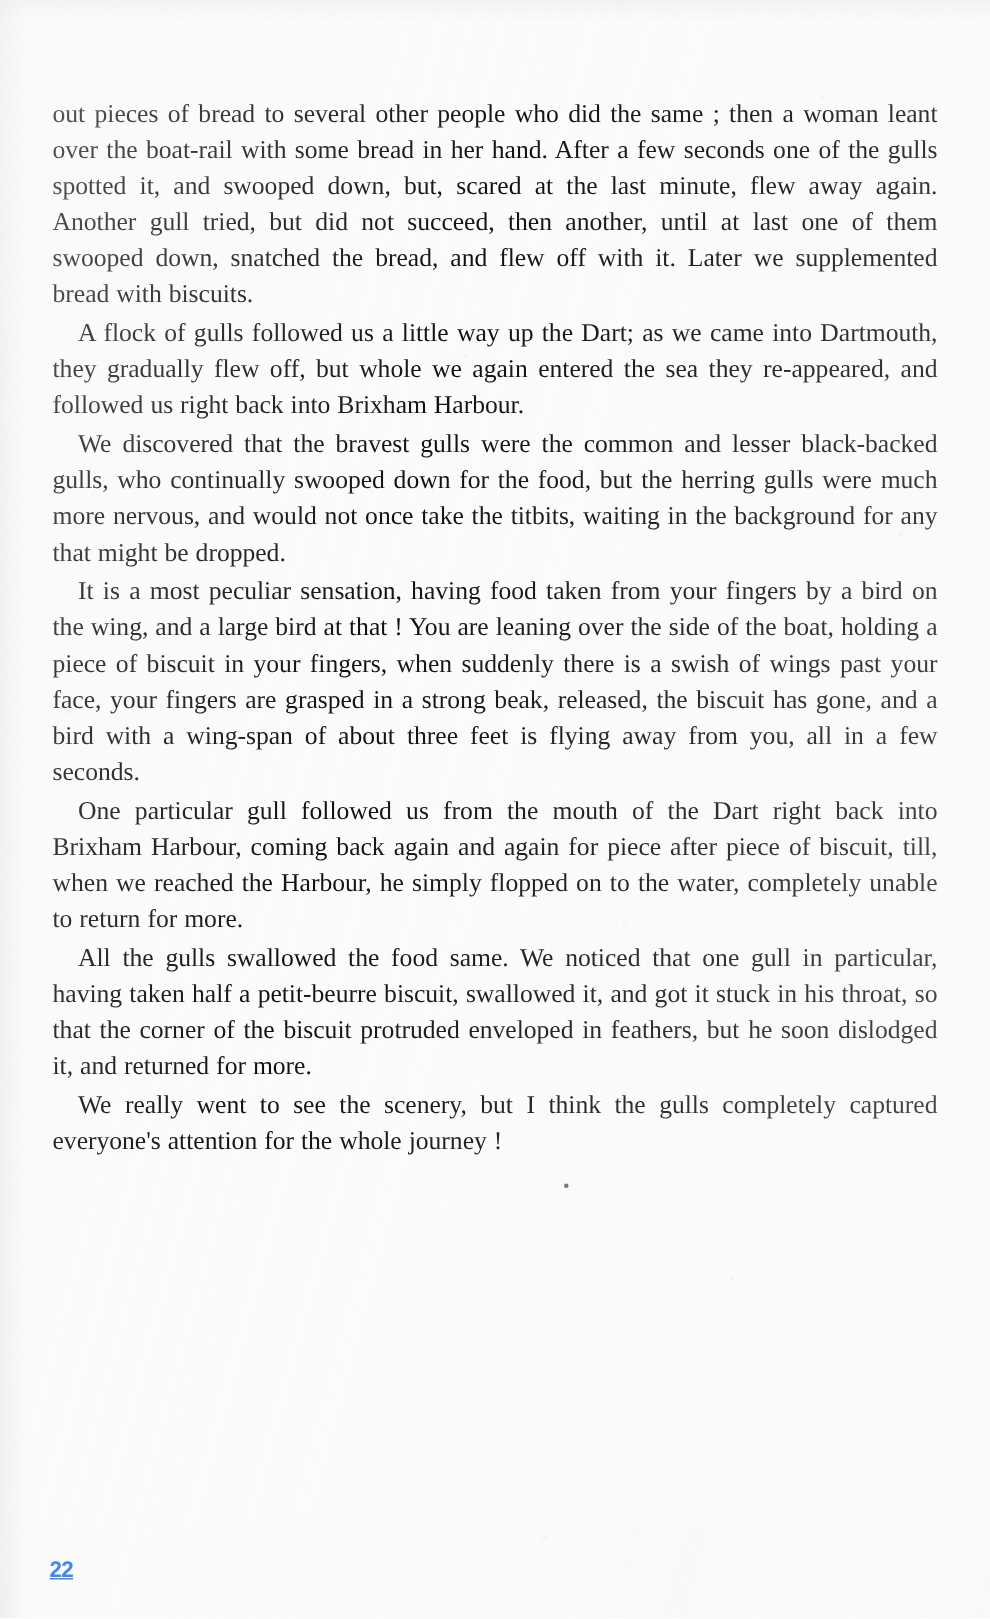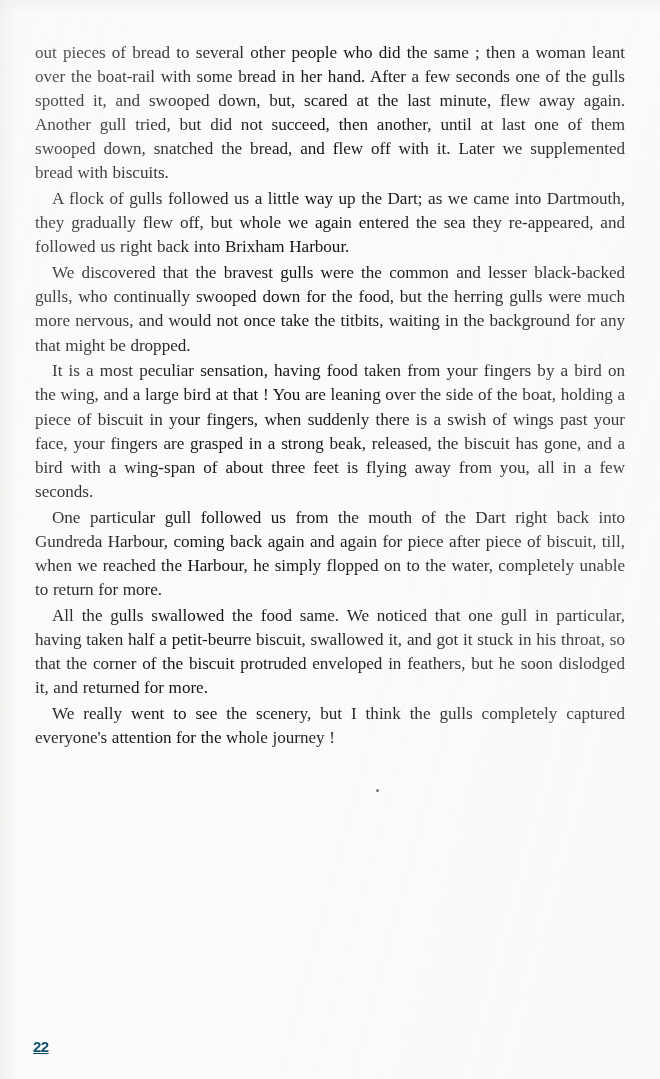--- a/index.html
+++ b/index.html
@@ -35,21 +35,21 @@
       radial-gradient(circle at 63% 57%, rgba(120,120,120,.07) 0 1px, transparent 1.6px),
       radial-gradient(circle at 28% 71%, rgba(120,120,120,.09) 0 1px, transparent 1.6px),
       radial-gradient(circle at 74% 79%, rgba(120,120,120,.08) 0 1px, transparent 1.6px),
       radial-gradient(circle at 18% 88%, rgba(120,120,120,.07) 0 1px, transparent 1.6px),
       radial-gradient(circle at 55% 95%, rgba(120,120,120,.08) 0 1px, transparent 1.6px),
       linear-gradient(105deg, rgba(248,248,246,.6) 0%, rgba(255,255,255,0) 38%, rgba(246,246,244,.55) 100%);
   }
   .textblock {
     position: absolute;
     left: 35px;
-    top: 41px;
+    top: 64px;
     width: 590px;
   }
   p.para {
     margin: 0 0 0.10em 0;
     text-indent: 17px;
     text-align: justify;
     text-align-last: justify;
     font-size: 17.1px;
     line-height: 24.1px;
     color: #111111;
@@ -91,21 +91,21 @@
     border-radius: 50%;
     opacity: .85;
   }
   .folio {
     position: absolute;
     left: 33px;
     top: 1038px;
     font-family: "Liberation Sans", "DejaVu Sans", sans-serif;
     font-size: 15px;
     font-weight: bold;
-    color: #0c4a6e;
+    color: #3b82f6;
     letter-spacing: -0.5px;
     text-decoration: underline;
   }
   .edge-shade-left {
     position: absolute;
     left: 0; top: 0; bottom: 0; width: 18px;
     background: linear-gradient(90deg, rgba(230,230,228,.55), rgba(255,255,255,0));
     pointer-events: none;
   }
   .edge-shade-top {
@@ -126,21 +126,21 @@
   <div class="textblock">
 
     <p class="para first">out pieces of bread to several other people who did the same ; then a woman leant over the boat-rail with some bread in her hand.   After a few seconds one of the gulls spotted it, and swooped down, but, scared at the last minute, flew away again.   Another gull tried, but did not succeed, then another, until at last one of them swooped down, snatched the bread, and flew off with it.   Later we supplemented bread with biscuits.</p>
 
     <p class="para">A flock of gulls followed us a little way up the Dart;  as we came into Dartmouth, they gradually flew off, but whole we again entered the sea they re-appeared, and followed us right back into Brixham Harbour.</p>
 
     <p class="para">We discovered that the bravest gulls were the common and lesser black-backed gulls, who continually swooped down for the food, but the herring gulls were much more nervous, and would not once take the titbits, waiting in the background for any that might be dropped.</p>
 
     <p class="para">It is a most peculiar sensation, having food taken from your fingers by a bird on the wing, and a large bird at that !  You are leaning over the side of the boat, holding a piece of biscuit in your fingers, when suddenly there is a swish of wings past your face, your fingers are grasped in a strong beak, released, the biscuit has gone, and a bird with a wing-span of about three feet is flying away from you, all in a few seconds.</p>
 
-    <p class="para">One particular gull followed us from the mouth of the Dart right back into Gundreda Harbour, coming back again and again for piece after piece of biscuit, till, when we reached the Harbour, he simply flopped on to the water, completely unable to return for more.</p>
+    <p class="para">One particular gull followed us from the mouth of the Dart right back into Brixham Harbour, coming back again and again for piece after piece of biscuit, till, when we reached the Harbour, he simply flopped on to the water, completely unable to return for more.</p>
 
     <p class="para">All the gulls swallowed the food same.   We noticed that one gull in particular, having taken half a petit-beurre biscuit, swallowed it, and got it stuck in his throat, so that the corner of the biscuit protruded enveloped in feathers, but he soon dislodged it, and returned for more.</p>
 
     <p class="para">We really went to see the scenery, but I think the gulls completely captured everyone's attention for the whole journey !</p>
 
 
   </div>
 
   <div class="stray-dot"></div>
 

